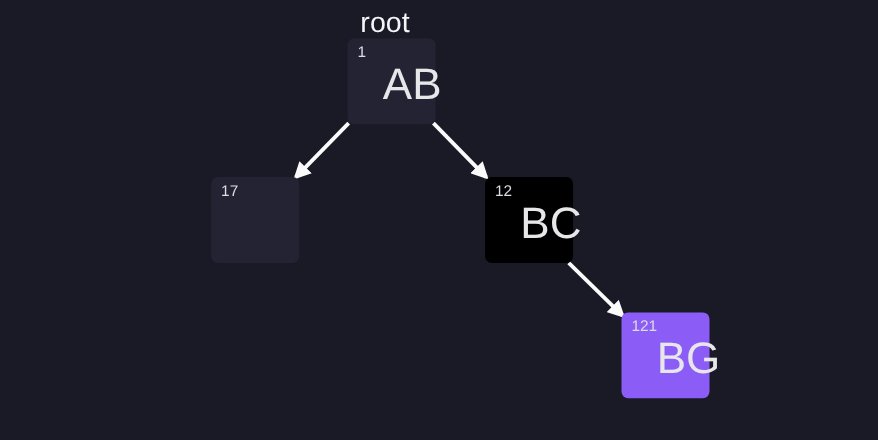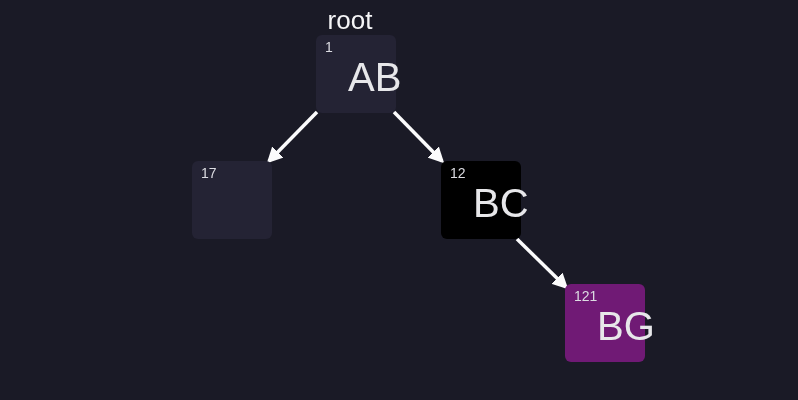--- a/index.html
+++ b/index.html
@@ -75,17 +75,17 @@
       <span class="node-label" style="color: rgb(231, 231, 234);">AB</span>
     </div>
     <div class="node-caption" style="color: rgb(245, 245, 247); left: 350px; top: 6px;">root</div>
     <div class="node" style="left: 192px; top: 161px; width: 80px; height: 78px; background: rgb(36, 35, 52);">
       <span class="node-id" style="color: rgb(220, 220, 226);">17</span>
     </div>
     <div class="node" style="left: 441px; top: 161px; width: 80px; height: 78px; background: #000000;">
       <span class="node-id" style="color: rgb(220, 220, 226);">12</span>
       <span class="node-label" style="color: rgb(231, 231, 234);">BC</span>
     </div>
-    <div class="node" style="left: 565px; top: 284px; width: 80px; height: 78px; background: #701a75;">
+    <div class="node" style="left: 565px; top: 284px; width: 80px; height: 78px; background: #8b5cf6;">
       <span class="node-id" style="color: rgb(220, 220, 226);">121</span>
       <span class="node-label" style="color: rgb(231, 231, 234);">BG</span>
     </div>
   </div>
 
 </body></html>

